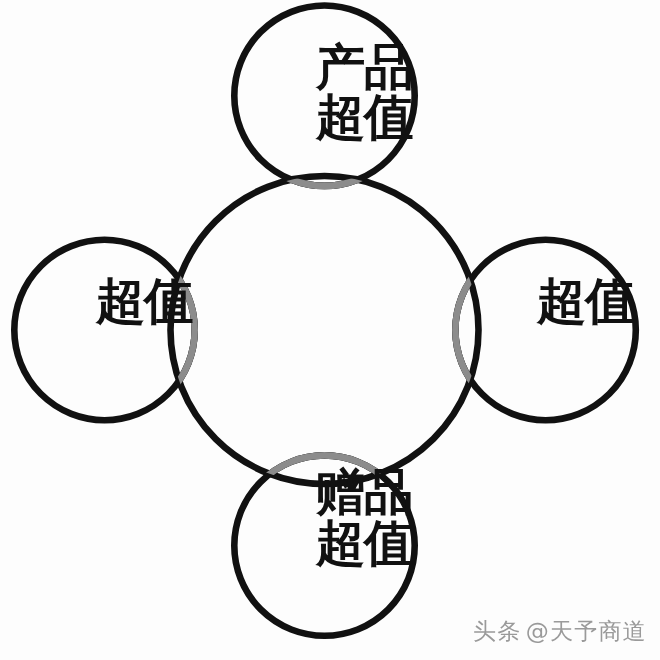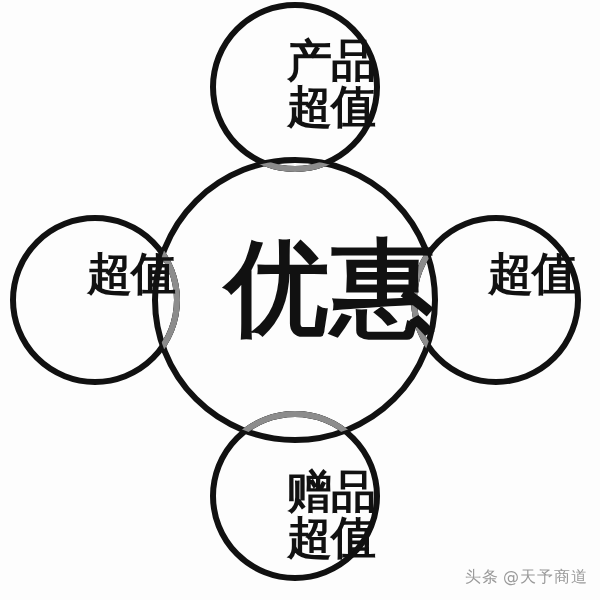--- a/index.html
+++ b/index.html
@@ -65,38 +65,38 @@
     top: 251px;
     width: 164px;
   }
   #label-right {
     left: 414px;
     top: 251px;
     width: 164px;
   }
   #label-bottom {
     left: 213px;
-    top: 469px;
+    top: 425px;
     width: 164px;
   }
   
   #label-center {
     left: 155px;
     top: 236px;
     width: 280px;
     font-size: 104px;
     line-height: 1;
     letter-spacing: 2px;
   }
   
   #watermark {
     position: absolute;
     right: 12px;
     bottom: 12px;
-    font-size: 16px;
+    font-size: 21px;
     color: #9a9a9a;
     font-family: "DejaVu Sans", "Liberation Sans", sans-serif;
     letter-spacing: 1px;
     white-space: nowrap;
   }
   #watermark .wm-brand { margin-right: 4px; }
 </style>
 </head>
 <body>
 
@@ -145,23 +145,20 @@
 
     <div class="node-label satellite" id="label-right">
       <span class="line">超值</span>
     </div>
 
     <div class="node-label satellite" id="label-bottom">
       <span class="line">赠品</span>
       <span class="line">超值</span>
     </div>
 
-    <div class="node-label" id="label-center">
-      <span class="line">优惠</span>
-    </div>
 
   </div>
 
   <div id="watermark">
     <span class="wm-brand">头条</span><span>@天予商道</span>
   </div>
 
 </div>
 
 </body></html>

